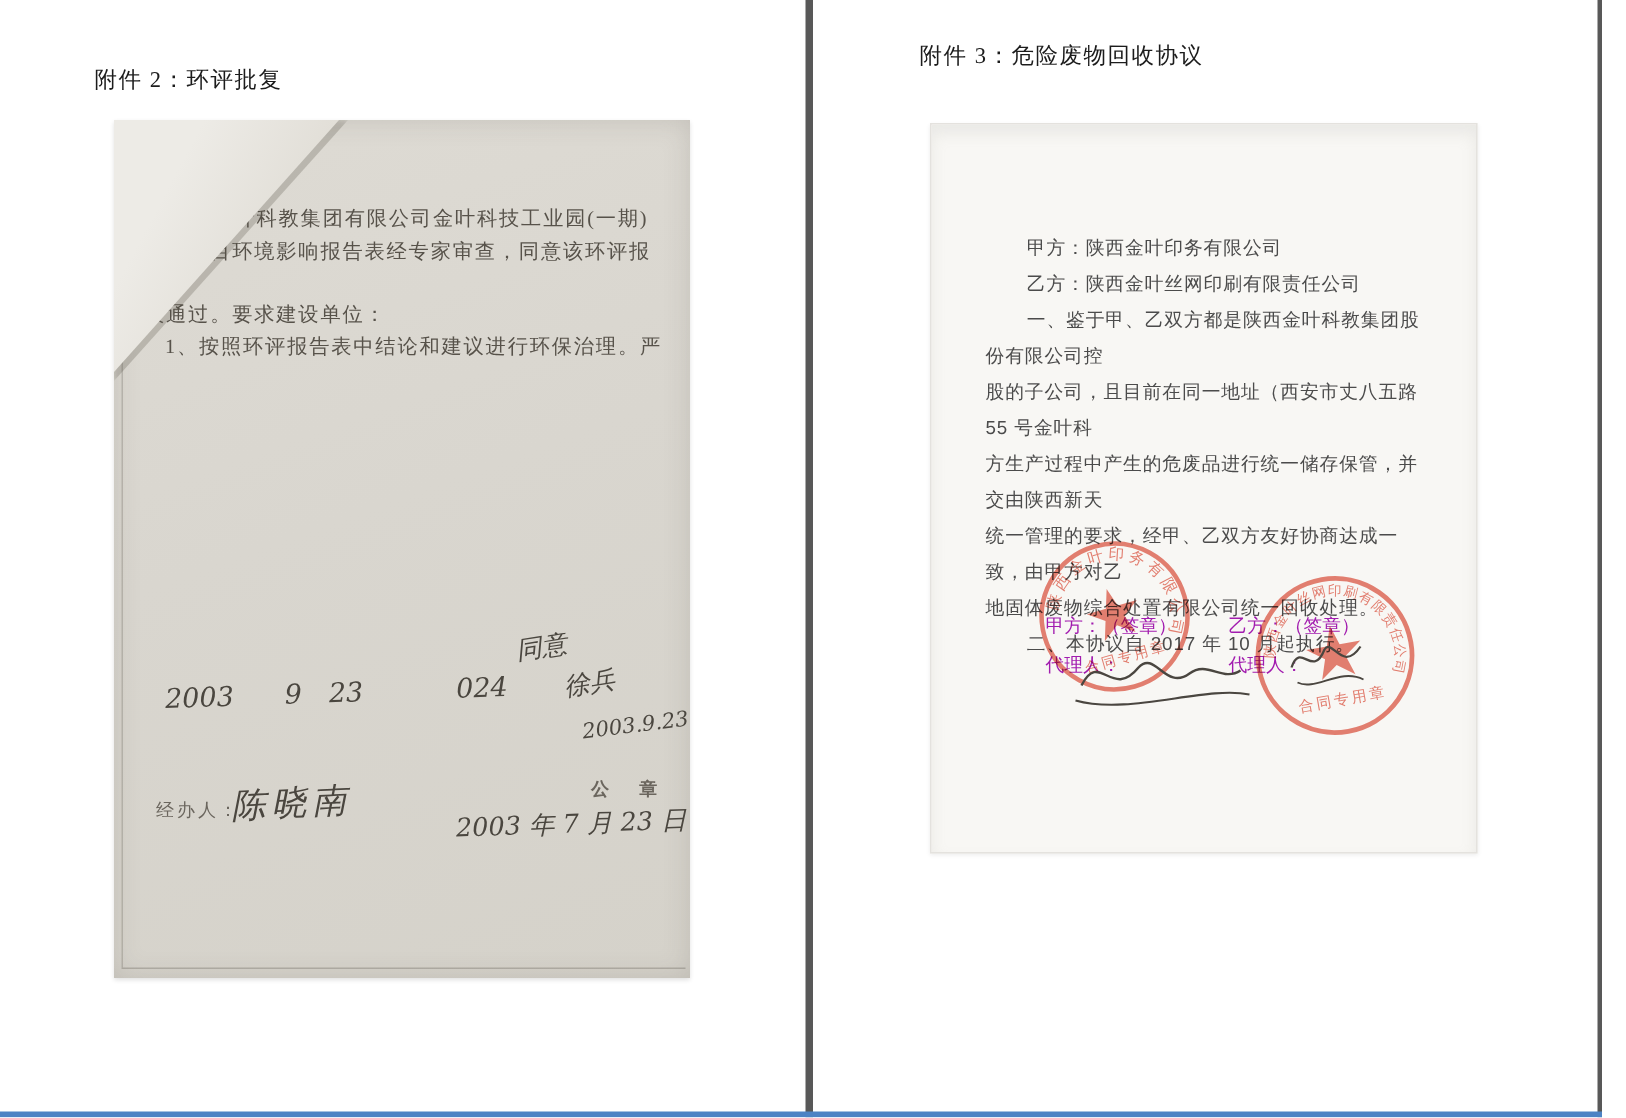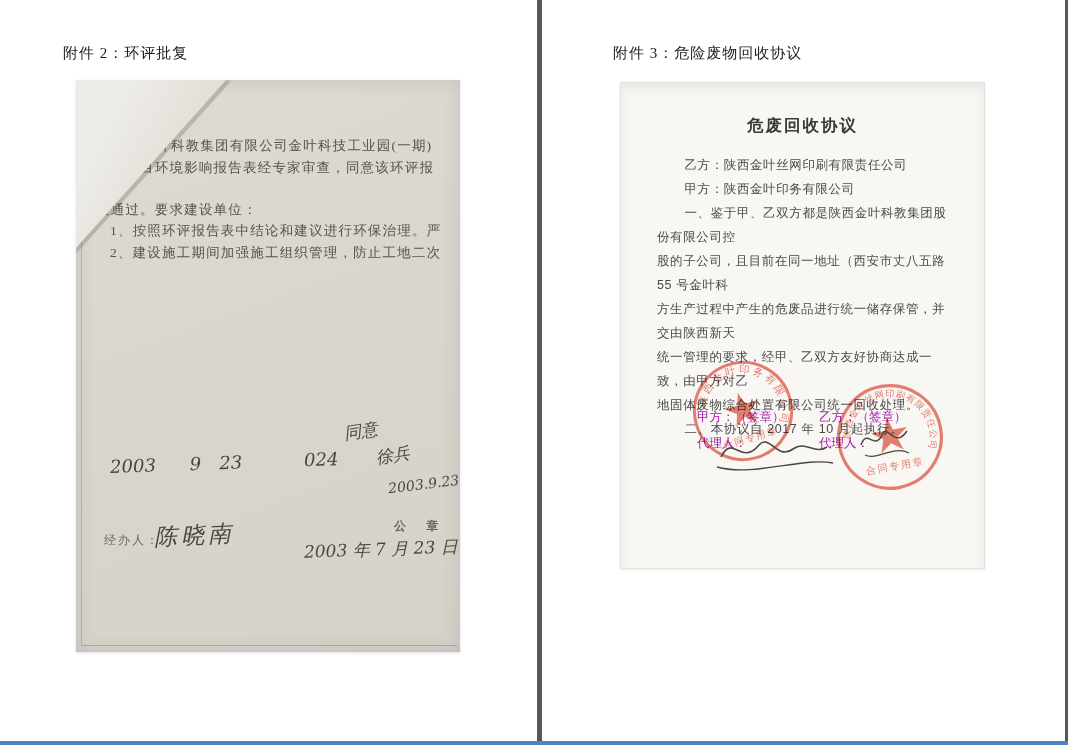--- a/index.html
+++ b/index.html
@@ -5,21 +5,21 @@
   html,body{margin:0;padding:0;background:#ffffff;}
   .canvas{position:relative;width:1068px;height:745px;background:#ffffff;overflow:hidden;
           font-family:"Liberation Serif","DejaVu Serif",serif;}
   
   .divider-v{position:absolute;left:537px;top:0;width:5px;height:745px;background:#585858;}
   .border-right{position:absolute;right:0;top:0;width:3px;height:745px;background:#585858;}
   .rule-bottom{position:absolute;left:0;bottom:0;width:1084px;height:4px;background:#4d83c4;}
 
   .page-heading{position:absolute;font-size:15px;color:#1c1c1c;letter-spacing:1px;}
   #heading-left{left:63px;top:44px;}
-  #heading-right{left:613px;top:44px;}
+  #heading-right{left:613px;top:28px;}
 
   
   .scan-left{position:absolute;left:76px;top:80px;width:384px;height:572px;
     background:linear-gradient(160deg,#dedbd4 0%,#d9d6cf 45%,#d5d2ca 100%);
     box-shadow:inset 0 0 18px rgba(90,85,75,.18), 0 1px 3px rgba(0,0,0,.12);}
   .scan-left .inner-edge{position:absolute;left:5px;right:3px;top:4px;bottom:6px;
     border-left:1px solid rgba(90,85,75,.25);border-bottom:1px solid rgba(90,85,75,.3);pointer-events:none;}
   .fold{position:absolute;left:0;top:0;width:150px;height:168px;z-index:4;
     background:linear-gradient(118deg,#edebe6 25%,#e2dfd8 62%,#d9d6cf 78%);
     clip-path:polygon(0 0,100% 0,0 100%);}
@@ -80,44 +80,42 @@
     <div class="fold-shadow"></div>
     <div class="fold"></div>
     <div class="inner-edge"></div>
 
     <div class="scan-left-text">
       <div>批意见：</div>
       <div class="ln-indent1">陕西金叶科教集团有限公司金叶科技工业园(一期)</div>
       <div>建设项目环境影响报告表经专家审查，同意该环评报告</div>
       <div>表通过。要求建设单位：</div>
       <div class="ln-item">1、按照环评报告表中结论和建议进行环保治理。严</div>
-      <div class="ln-item">2、建设施工期间加强施工组织管理，防止工地二次</div>
     </div>
 
     <div class="hand hw-nums">
       <span class="hw-y">2003</span>
       <span class="hw-m">9</span>
       <span class="hw-d">23</span>
       <span>024</span>
     </div>
     <div class="hand hw-ok">同意</div>
     <div class="hand hw-name">徐兵</div>
     <div class="hand hw-okdate">2003.9.23</div>
     <div class="hand hw-handler">经办人：</div>
     <div class="hand hw-handler-sig">陈晓南</div>
     <div class="hand hw-seal-label">公 章</div>
     <div class="hand hw-seal-date">2003 年 7 月 23 日</div>
   </div>
 
   <div class="scan-right">
-    <div class="doc-title">危废回收协议</div>
 
     <div class="doc-body">
+      <div class="p-indent">甲方：陕西金叶印务有限公司</div>
       <div class="p-indent">乙方：陕西金叶丝网印刷有限责任公司</div>
-      <div class="p-indent">甲方：陕西金叶印务有限公司</div>
       <div class="p-indent">一、鉴于甲、乙双方都是陕西金叶科教集团股份有限公司控</div>
       <div>股的子公司，且目前在同一地址（西安市丈八五路 55 号金叶科</div>
       <div>方生产过程中产生的危废品进行统一储存保管，并交由陕西新天</div>
       <div>统一管理的要求，经甲、乙双方友好协商达成一致，由甲方对乙</div>
       <div>地固体废物综合处置有限公司统一回收处理。</div>
       <div class="p-indent">二、本协议自 2017 年 10 月起执行。</div>
     </div>
 
     <div class="sig-label" id="sig-a-label">甲方：（签章）</div>
     <div class="sig-label" id="sig-a-agent">代理人：</div>

